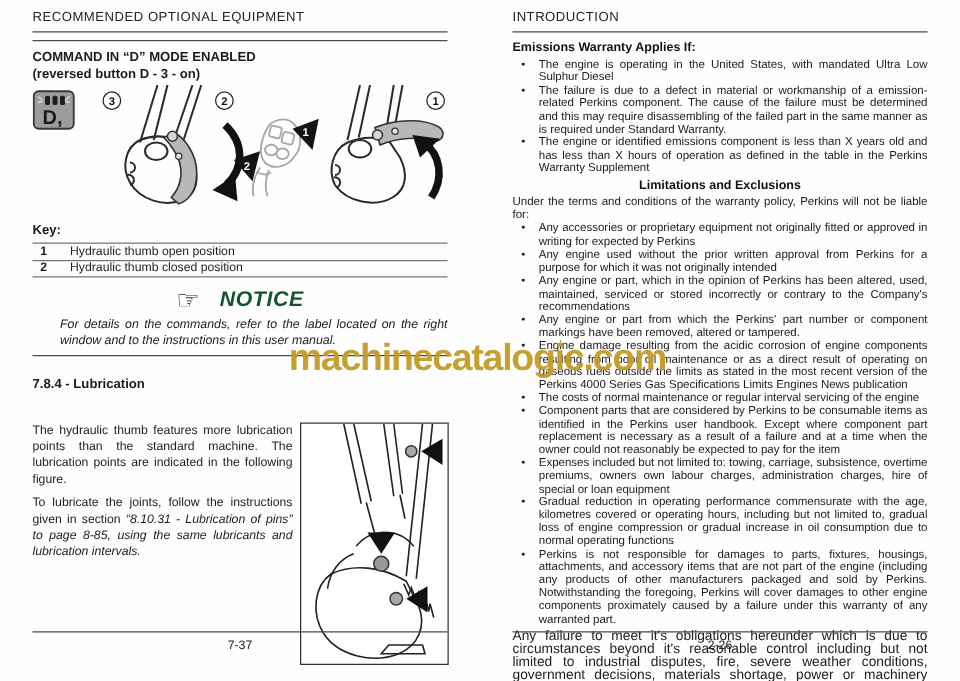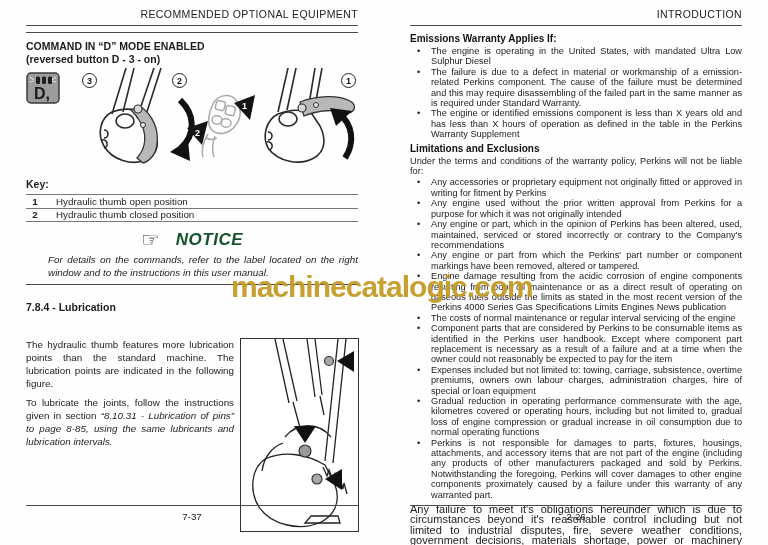--- a/index.html
+++ b/index.html
@@ -2,21 +2,21 @@
 <html><head>
 <meta charset="utf-8">
 <style>
   * { margin:0; padding:0; box-sizing:border-box; }
   html,body { width:768px; height:545px; background:#ffffff; }
   body { font-family:"Liberation Sans", sans-serif; color:#1c1c1c; position:relative; overflow:hidden; }
 
   .spread { display:flex; width:768px; height:545px; background:#fefefe; }
   .page { width:384px; height:545px; position:relative; padding:8px 26px 0 26px; overflow:hidden; }
 
-  .page-header { text-align:right; font-size:10.5px; letter-spacing:0.4px; color:#222; }
+  .page-header { text-align:left; font-size:10.5px; letter-spacing:0.4px; color:#222; }
   .rule { border-top:1px solid #4a4a4a; height:0; }
   .rule.m5 { margin-top:5px; }
   .rule.m6 { margin-top:6px; }
 
   
   .cmd-title { font-weight:bold; font-size:10.5px; line-height:12.5px; margin-top:7px; }
   .diagram { position:relative; height:100px; margin-top:3px; }
   .diagram > * { position:absolute; }
   .callout { width:15px; height:15px; border:1.4px solid #222; border-radius:50%; background:#fff;
              display:flex; align-items:center; justify-content:center;
@@ -38,21 +38,21 @@
   .lub-row { display:flex; margin-top:25px; }
   .lub-text { width:208px; flex:none; font-size:9.8px; line-height:13px; text-align:justify; }
   .lub-text p + p { margin-top:6px; }
   .figure-box { width:119px; height:194px; border:1px solid #333; margin-left:6px; background:#fff; }
 
   .page-footer { position:absolute; top:505px; left:26px; width:332px; border-top:1px solid #4a4a4a;
                  text-align:center; font-size:9.8px; padding-top:5px; color:#222; }
 
   
   .r-heading { font-weight:bold; font-size:10px; margin:7px 0 2px 0; color:#111; }
-  .r-heading.second { margin-top:3px; }
+  .r-heading.second { margin-top:3px;text-align:center; }
   .r-intro { font-size:9.2px; line-height:10.4px; text-align:justify; margin-bottom:1px; }
   ul.bullets { list-style:none; }
   ul.bullets li { position:relative; padding-left:21px; font-size:9.2px; line-height:10.4px; text-align:justify; }
   ul.bullets li::before { content:"\2022"; position:absolute; left:7px; top:0; font-size:9.2px; }
   .closing p { font-size:11px; line-height:10.4px; text-align:justify; margin-top:4px; }
 
   
   .watermark { position:absolute; left:231px; top:270px; z-index:20;
                font-weight:bold; font-size:30px; letter-spacing:-1px; white-space:nowrap;
                color:#c49b25; opacity:0.95; }
@@ -218,21 +218,21 @@
 
         <li>The failure is due to a defect in material or workmanship of a emission-related Perkins component. The cause of the failure must be determined and this may require disassembling of the failed part in the same manner as is required under Standard Warranty.</li>
 
         <li>The engine or identified emissions component is less than X years old and has less than X hours of operation as defined in the table in the Perkins Warranty Supplement</li>
       </ul>
 
     <div class="r-heading second">Limitations and Exclusions</div>
     <p class="r-intro">Under the terms and conditions of the warranty policy, Perkins will not be liable for:</p>
     <ul class="bullets">
 
-        <li>Any accessories or proprietary equipment not originally fitted or approved in writing for fitment by Perkins</li>
+        <li>Any accessories or proprietary equipment not originally fitted or approved in writing for expected by Perkins</li>
 
         <li>Any engine used without the prior written approval from Perkins for a purpose for which it was not originally intended</li>
 
         <li>Any engine or part, which in the opinion of Perkins has been altered, used, maintained, serviced or stored incorrectly or contrary to the Company's recommendations</li>
 
         <li>Any engine or part from which the Perkins' part number or component markings have been removed, altered or tampered.</li>
 
         <li>Engine damage resulting from the acidic corrosion of engine components resulting from poor oil maintenance or as a direct result of operating on gaseous fuels outside the limits as stated in the most recent version of the Perkins 4000 Series Gas Specifications Limits Engines News publication</li>
 
         <li>The costs of normal maintenance or regular interval servicing of the engine</li>

